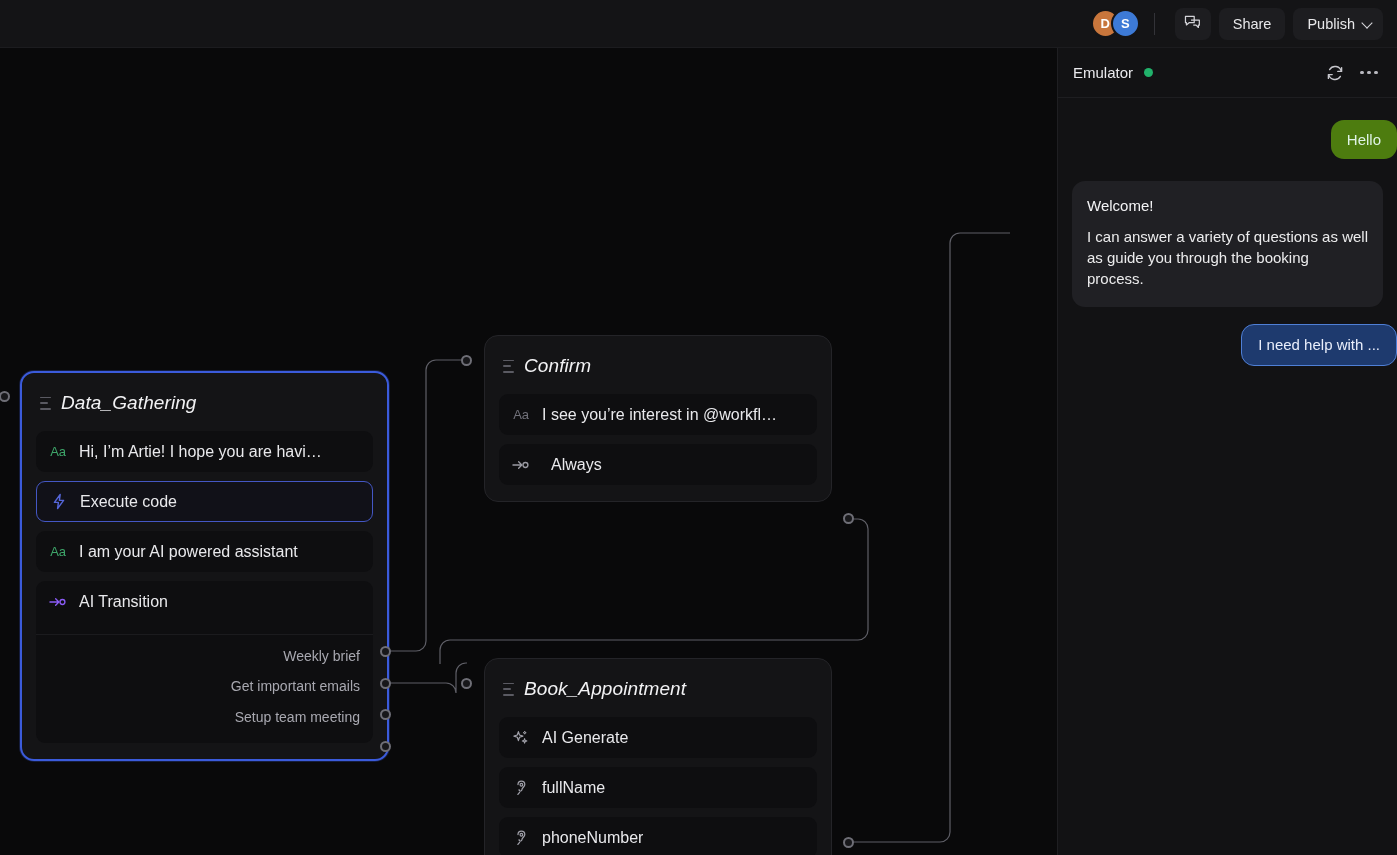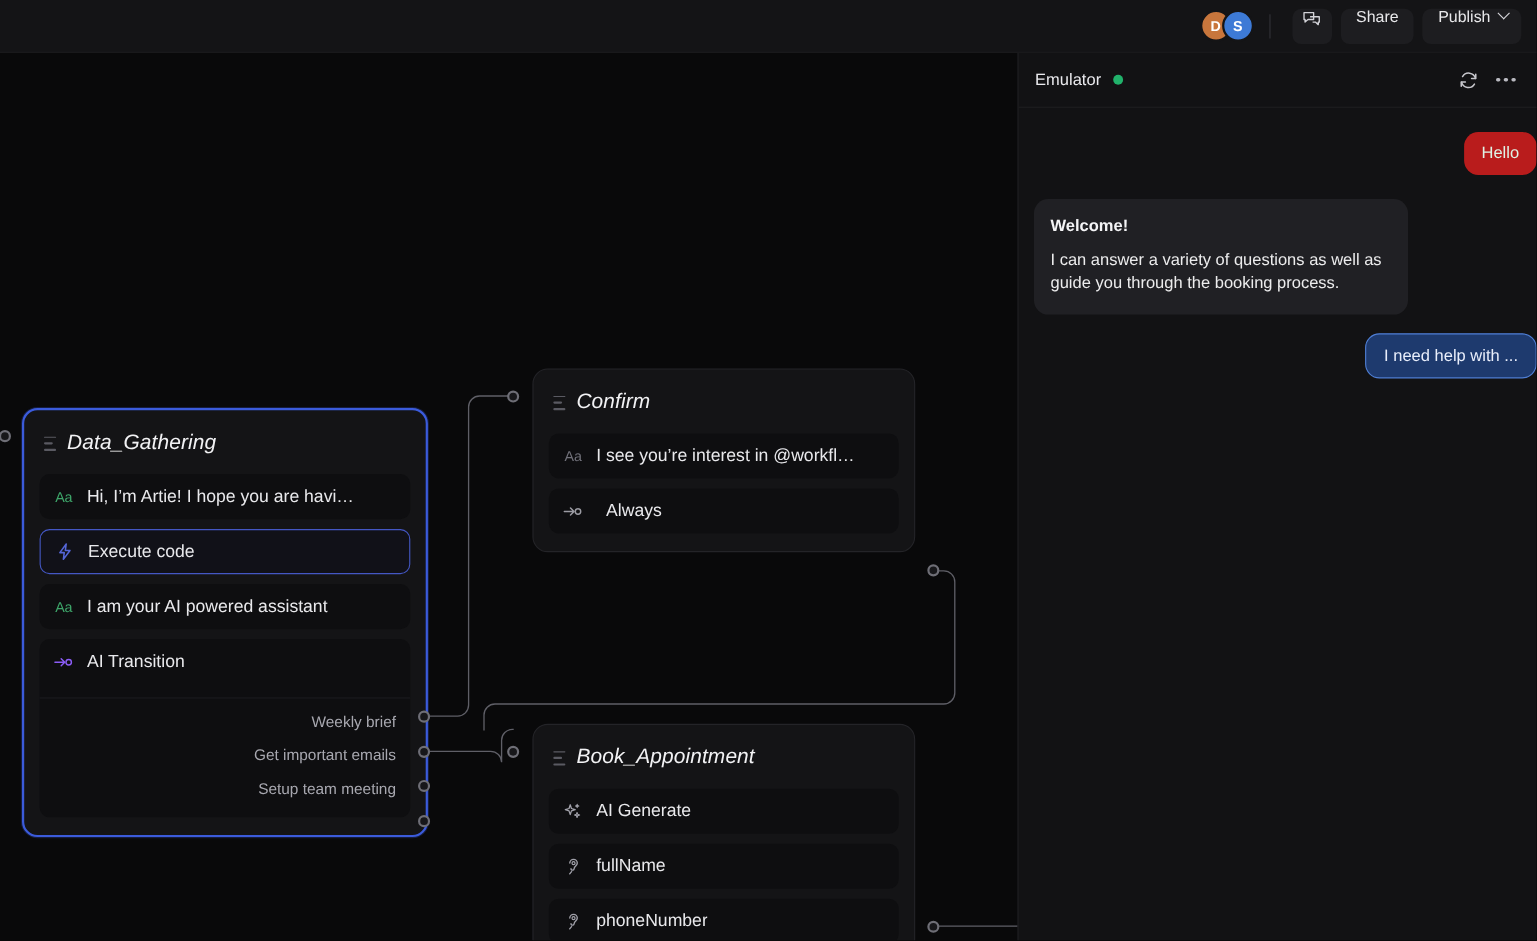--- a/index.html
+++ b/index.html
@@ -26,21 +26,21 @@
     width: 29px; height: 29px; border-radius: 50%;
     display: flex; align-items: center; justify-content: center;
     font-size: 13px; font-weight: bold; color: #fff;
     border: 2px solid #141416;
   }
   .avatar.a1 { background: #c8763c; }
   .avatar.a2 { background: #3d7ad6; margin-left: -9px; }
   .vdiv { width: 1px; height: 22px; background: #333338; margin: 0 12px 0 2px; }
   .tb-btn {
     height: 32px; border-radius: 8px; background: #1d1d20;
-    display: flex; justify-content: center;
+    display: flex; align-items: center; justify-content: center;
     color: #e8e8ea; font-size: 14.5px; cursor: pointer;
     padding: 0 14px; margin-left: 8px;
   }
   .tb-icon-btn { width: 36px; padding: 0; }
   .publish-btn { padding-right: 10px; gap: 8px; }
   .chev { display: inline-block; width: 10px; height: 10px; position: relative; }
   .chev::after {
     content: ""; position: absolute; left: 0; top: 0;
     width: 7px; height: 7px; border-right: 1.6px solid #d8d8dc; border-bottom: 1.6px solid #d8d8dc;
     transform: rotate(45deg);
@@ -100,21 +100,21 @@
   .ic svg { display: block; }
 
   
   .port {
     position: absolute; width: 11px; height: 11px; border-radius: 50%;
     background: #17171a; border: 2px solid #6e6e76; z-index: 6;
   }
 
   
   .emu {
-    position: absolute; top: 48px; right: 0; width: 472px; height: 807px;
+    position: absolute; top: 48px; right: 0; width: 340px; height: 807px;
     background: #121214; border-left: 1px solid #1f1f22; z-index: 20;
   }
   .emu-head {
     height: 50px; display: flex; align-items: center;
     padding: 0 14px 0 15px; border-bottom: 1px solid #1e1e21;
   }
   .emu-title { font-size: 15px; color: #eaeaee; }
   .dot-online { width: 9px; height: 9px; border-radius: 50%; background: #21b26b; margin-left: 11px; }
   .emu-head-sp { flex: 1; }
   .emu-icon { width: 28px; height: 28px; display: flex; align-items: center; justify-content: center; cursor: pointer; margin-left: 6px; }
@@ -122,23 +122,23 @@
   .dots3 i { width: 3.6px; height: 3.6px; border-radius: 50%; background: #b9b9c0; display: block; }
 
   .chat { padding: 22px 0 0 0; height: 757px; overflow: hidden; }
   .row { display: flex; padding: 0 14px; margin-bottom: 22px; }
   .row.right { justify-content: flex-end; }
   .bubble {
     border-radius: 13px; padding: 11px 15px;
     font-size: 15px; line-height: 1.42; color: #ececed;
     max-width: 340px;
   }
-  .bubble.user-green { background: #b91c1c; color: #dff3e6; border-radius: 13px; padding: 9px 16px; margin-right: -14px;}
+  .bubble.user-green { background: #4d7c0f; color: #dff3e6; border-radius: 13px; padding: 9px 16px; margin-right: -14px;}
   .bubble.bot { background: #202024; }
-  .bubble.bot .b-title { font-weight: bold; margin-bottom: 9px; color: #f4f4f6; }
+  .bubble.bot .b-title { font-weight: normal; margin-bottom: 9px; color: #f4f4f6; }
   .bubble.bot-sm { background: #202024; padding: 10px 16px; }
   .bubble.user-blue {
     background: #1e3a6e; border: 1.5px solid #4f7fd6; color: #e9eefb;
     padding: 9px 16px; margin-right: -14px; white-space: nowrap;
   }
 </style>
 </head>
 <body>
 
 <div class="app">

